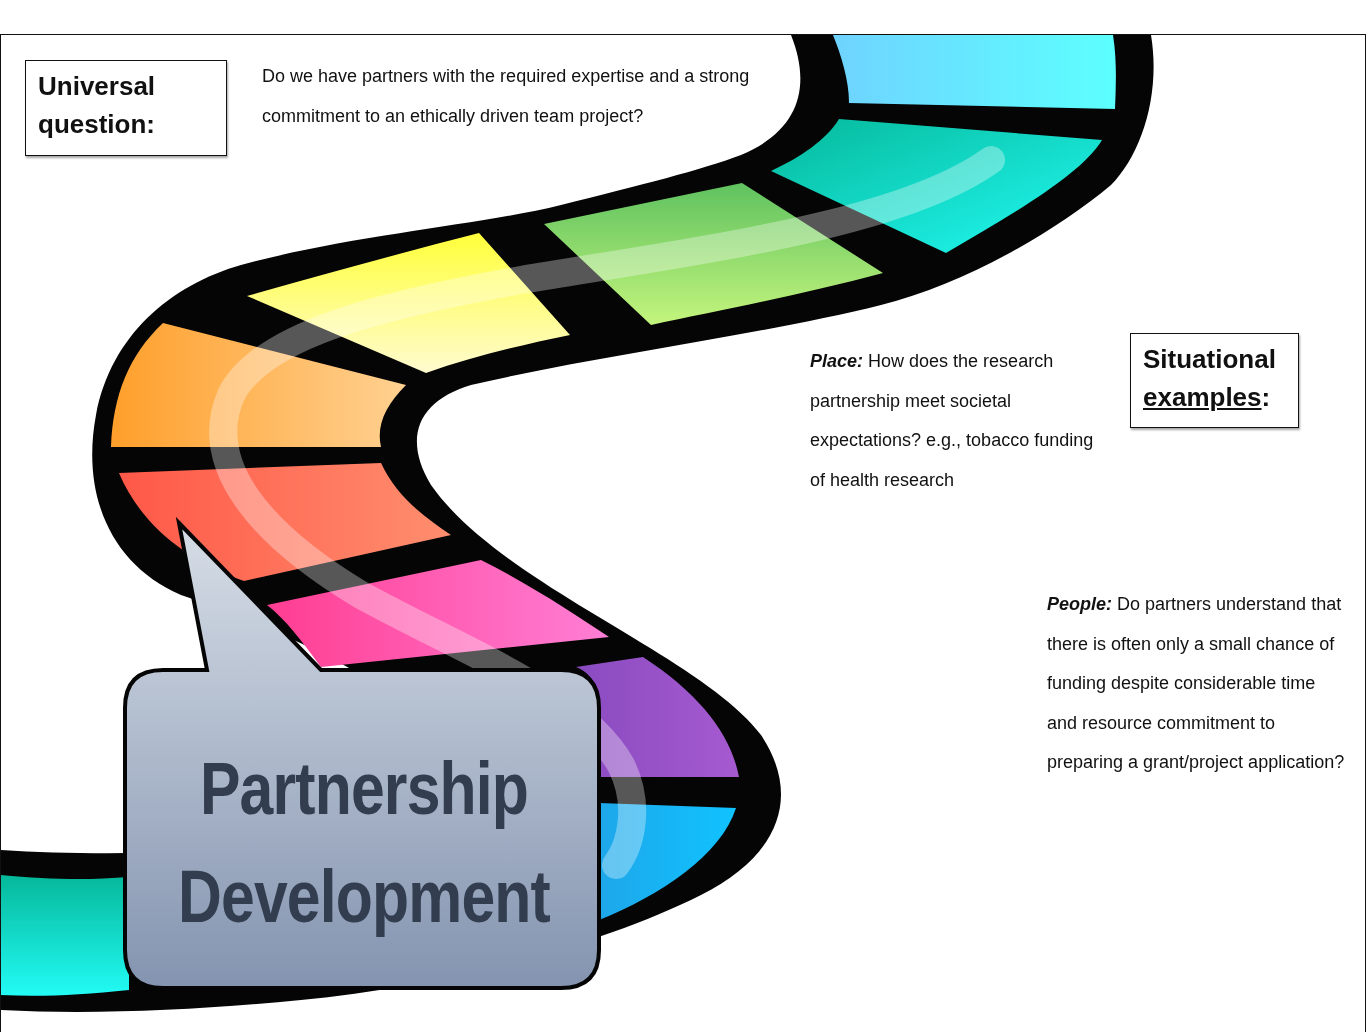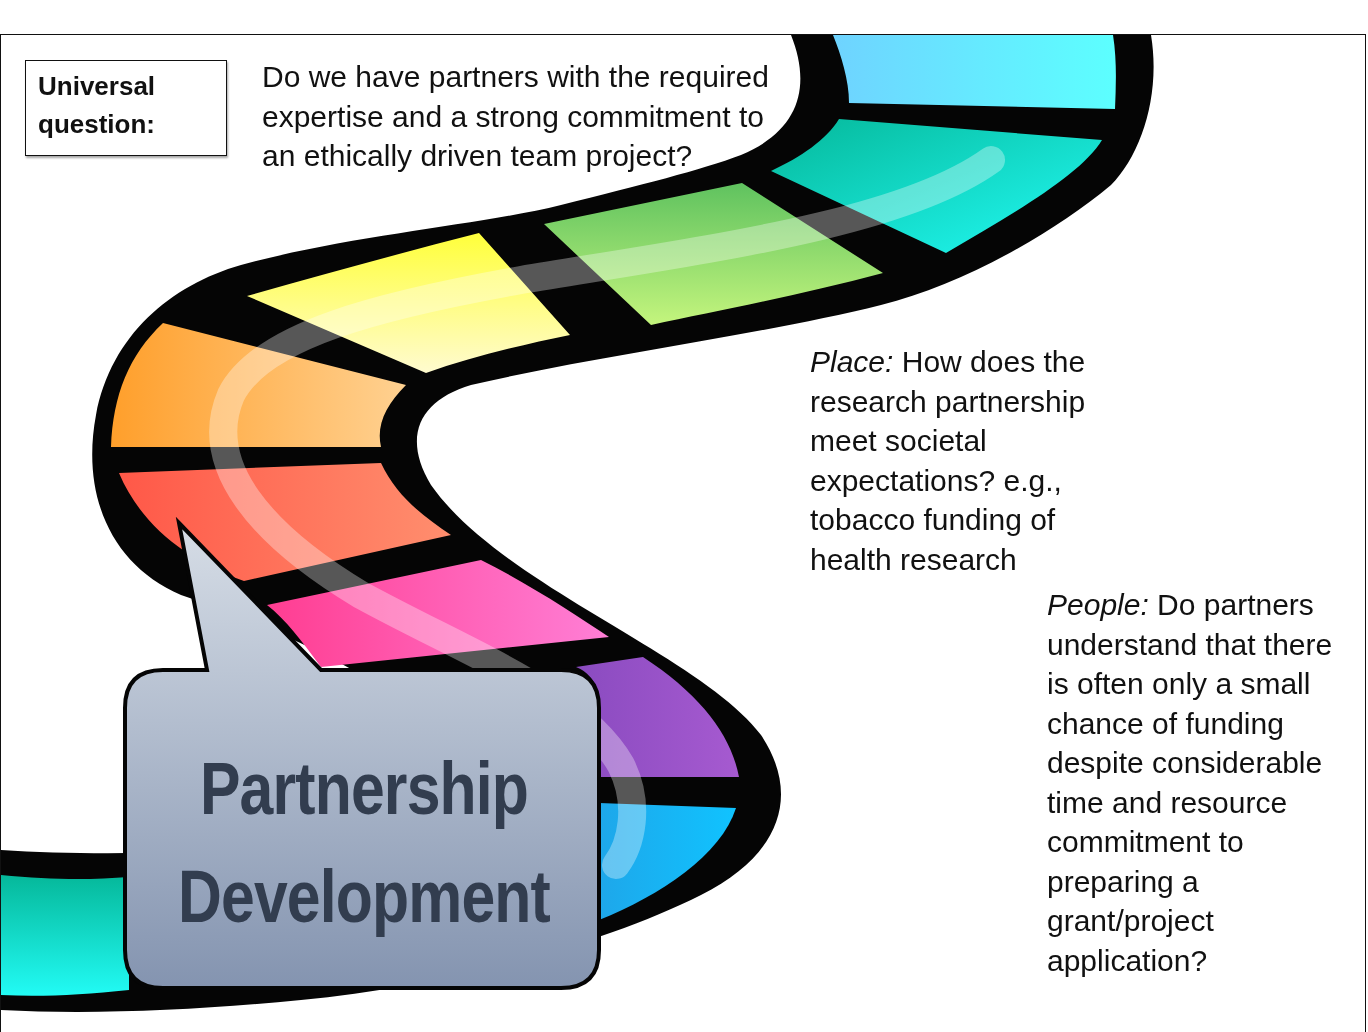--- a/index.html
+++ b/index.html
@@ -15,26 +15,26 @@
   .label-box {
     position: absolute; border: 1.5px solid #111; background: #fff;
     box-sizing: border-box; font-weight: bold; color: #111;
     font-size: 26px; line-height: 38px; padding: 6px 12px;
     box-shadow: 1px 2px 2px rgba(0,0,0,0.35);
   }
   .universal-box { left: 24px; top: 25px; width: 202px; height: 96px; }
   .situational-box { left: 1129px; top: 298px; width: 169px; height: 95px; }
   .situational-box .u { text-decoration: underline; }
   .text-block {
-    position: absolute; color: #111; font-size: 30px; line-height: 39.5px;
+    position: absolute; color: #111; font-size: 18px; line-height: 39.5px;
   }
   .universal-text { left: 261px; top: 22px; width: 520px; }
   .place-text { left: 809px; top: 307px; width: 300px; }
   .people-text { left: 1046px; top: 550px; width: 300px; }
-  .lead { font-weight: normal; font-style: italic; text-align: center; }
+  .lead { font-weight: bold; font-style: italic; text-align: center; }
   .bubble-text {
     position: absolute; left: 128px; top: 700px; width: 470px;
     text-align: center; color: #323d4f; font-weight: bold;
     font-family: "Liberation Sans", "DejaVu Sans", sans-serif;
     font-size: 74px; line-height: 108px; letter-spacing: -1px;
     transform: scaleX(0.82); transform-origin: center top;
   }
 </style>
 </head>
 <body>
@@ -123,20 +123,24 @@
 
     <path fill="url(#gBubble)" stroke="#050505" stroke-width="4" d="M 178 488 L 320 635 L 560 635 Q 598 635 598 673 L 598 915 Q 598 953 560 953 L 162 953 Q 124 953 124 915 L 124 673 Q 124 635 162 635 L 206 635 Z"></path>
   </svg>
 
   <div class="label-box universal-box">
     <span>Universal question:</span>
   </div>
 
   <div class="text-block universal-text">Do we have partners with the required expertise and a strong commitment to an ethically driven team project?</div>
 
+  <div class="label-box situational-box">
+    <span>Situational</span><br>
+    <span class="u">examples</span><span>:</span>
+  </div>
 
   <div class="text-block place-text">
     <span class="lead">Place:</span><span> How does the research partnership meet societal expectations? e.g., tobacco funding of health research</span>
   </div>
 
   <div class="text-block people-text">
     <span class="lead">People:</span><span> Do partners understand that there is often only a small chance of funding despite considerable time and resource commitment to preparing a grant/project application?</span>
   </div>
 
   <div class="bubble-text">

